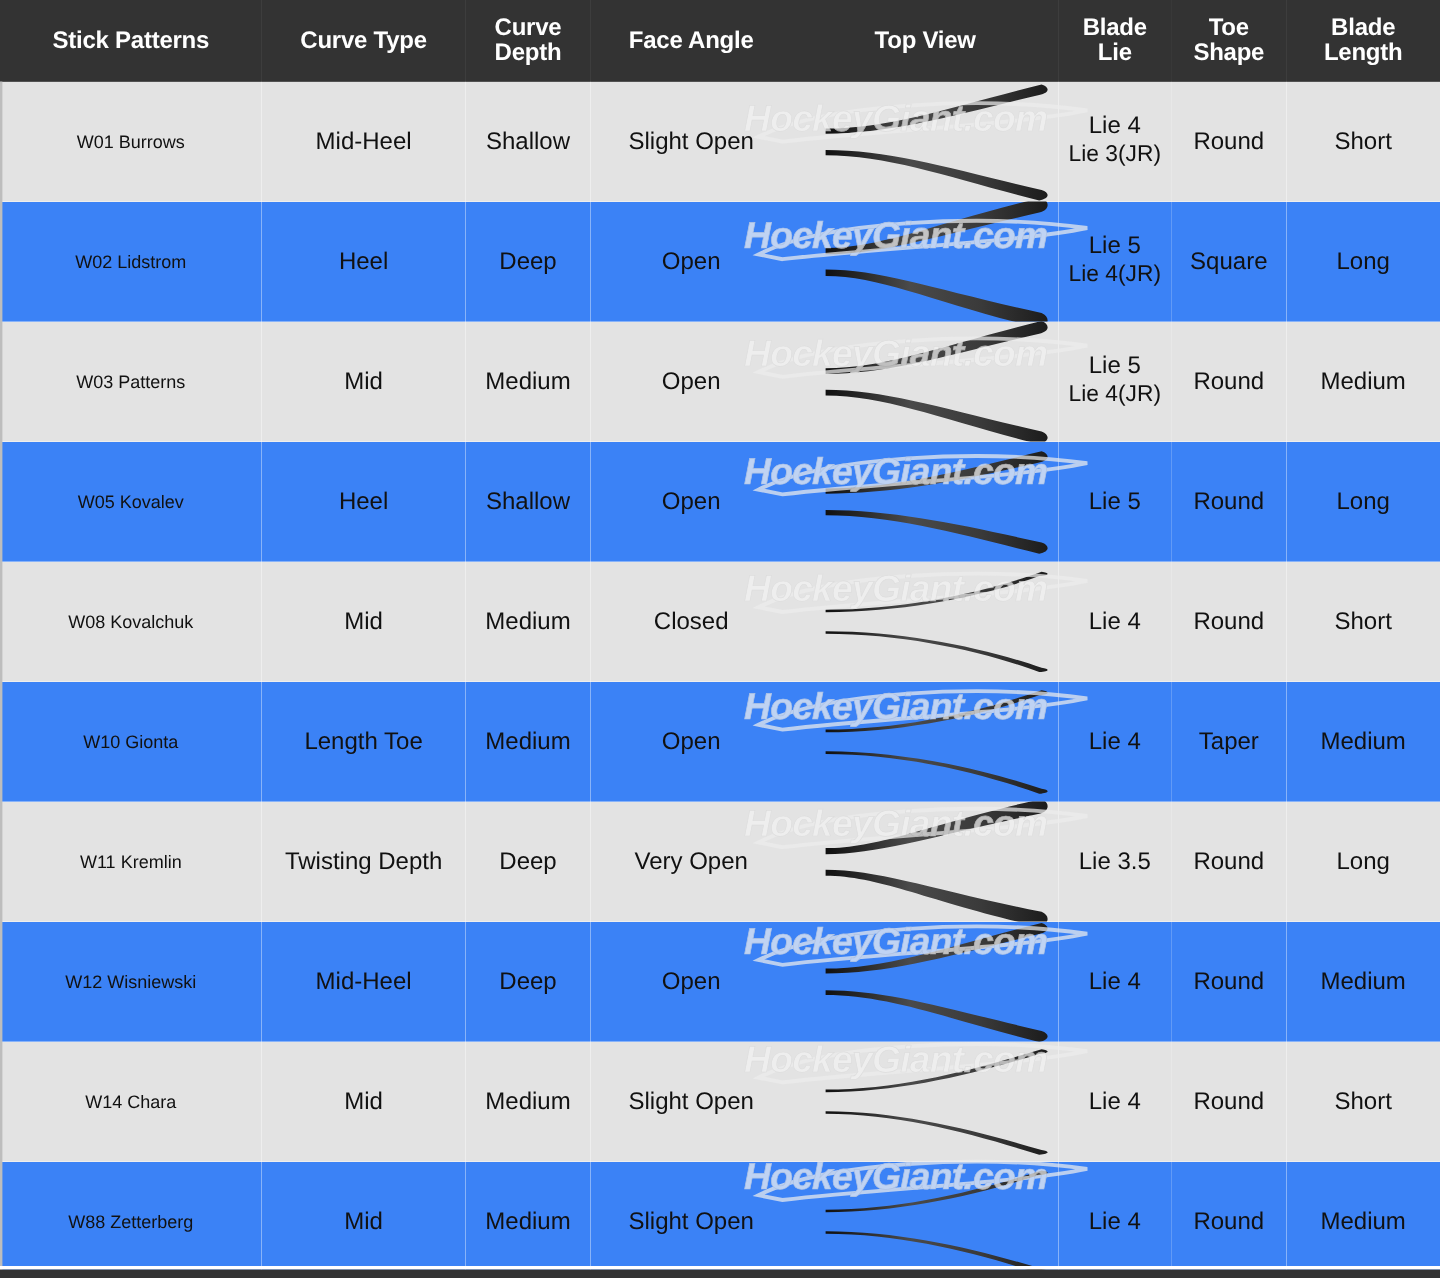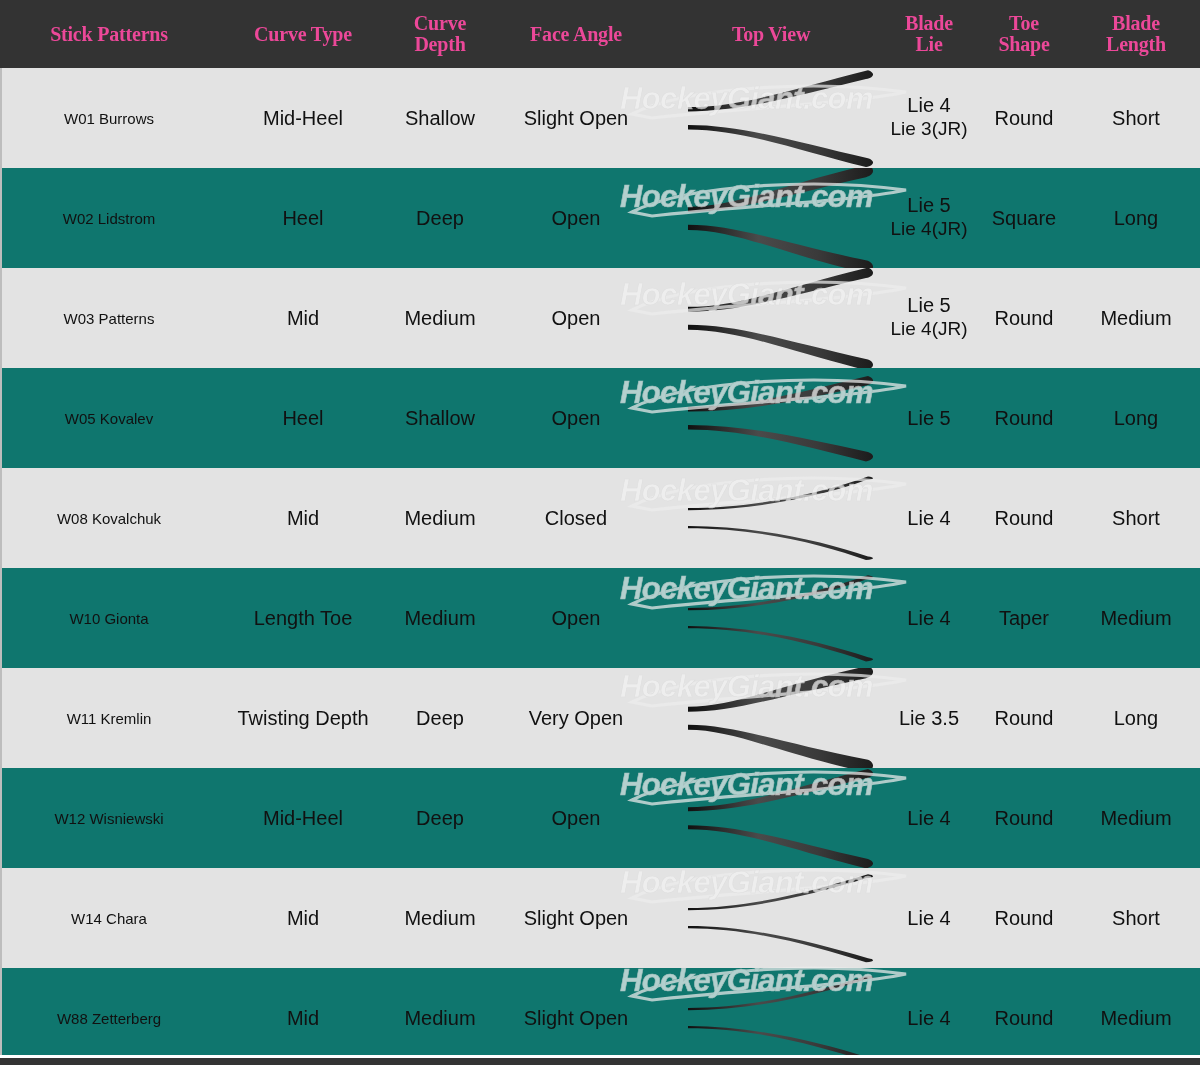--- a/index.html
+++ b/index.html
@@ -22,37 +22,37 @@
   table.pattern-table {
     width: 1200px;
     border-collapse: collapse;
     table-layout: fixed;
   }
 
   
   thead tr.header-row { height: 68px; background: #333333; }
   thead th {
     background: #333333;
-    color: #ec4899;
+    color: #ffffff;
     font-weight: bold;
     font-size: 20px;
     line-height: 1.05;
     text-align: center;
     vertical-align: middle;
     padding: 0 4px;
     letter-spacing: -0.2px;
-    font-family: Liberation Serif, serif;
+    font-family: Liberation Sans, sans-serif;
     margin-top: 25px;
   }
   thead th .hl { display: block; }
 
   
   tbody tr.data-row { height: 100px; }
   tbody tr.row-odd  { background: #e3e3e3; }
-  tbody tr.row-even { background: #0f766e; }
+  tbody tr.row-even { background: #3b82f6; }
 
   tbody td {
     text-align: center;
     vertical-align: middle;
     color: #111111;
     font-size: 20px;
     padding: 0 3px;
     position: relative;
     font-family: "Liberation Sans", "DejaVu Sans", sans-serif;
   }

